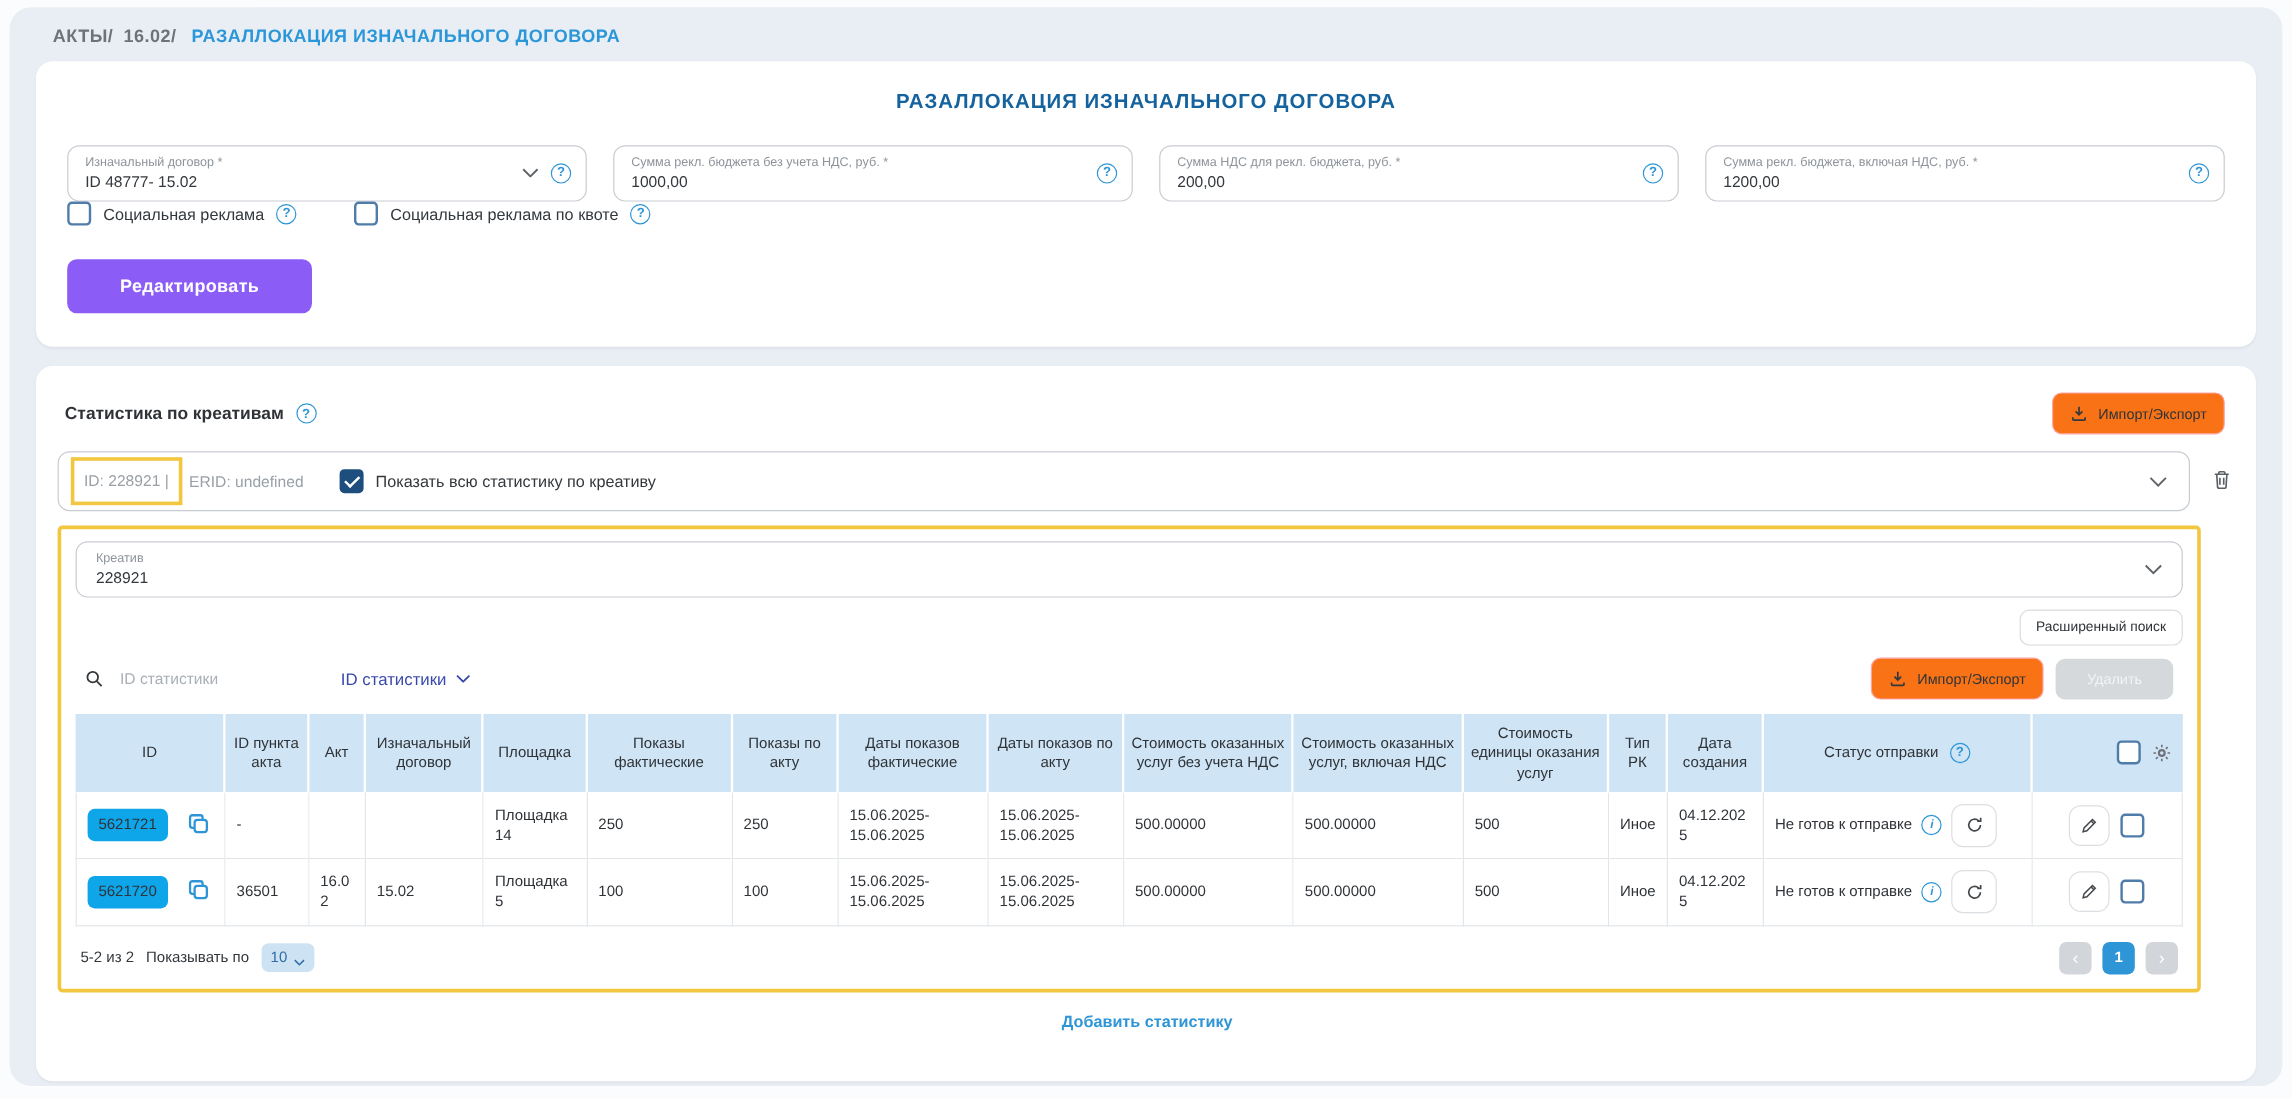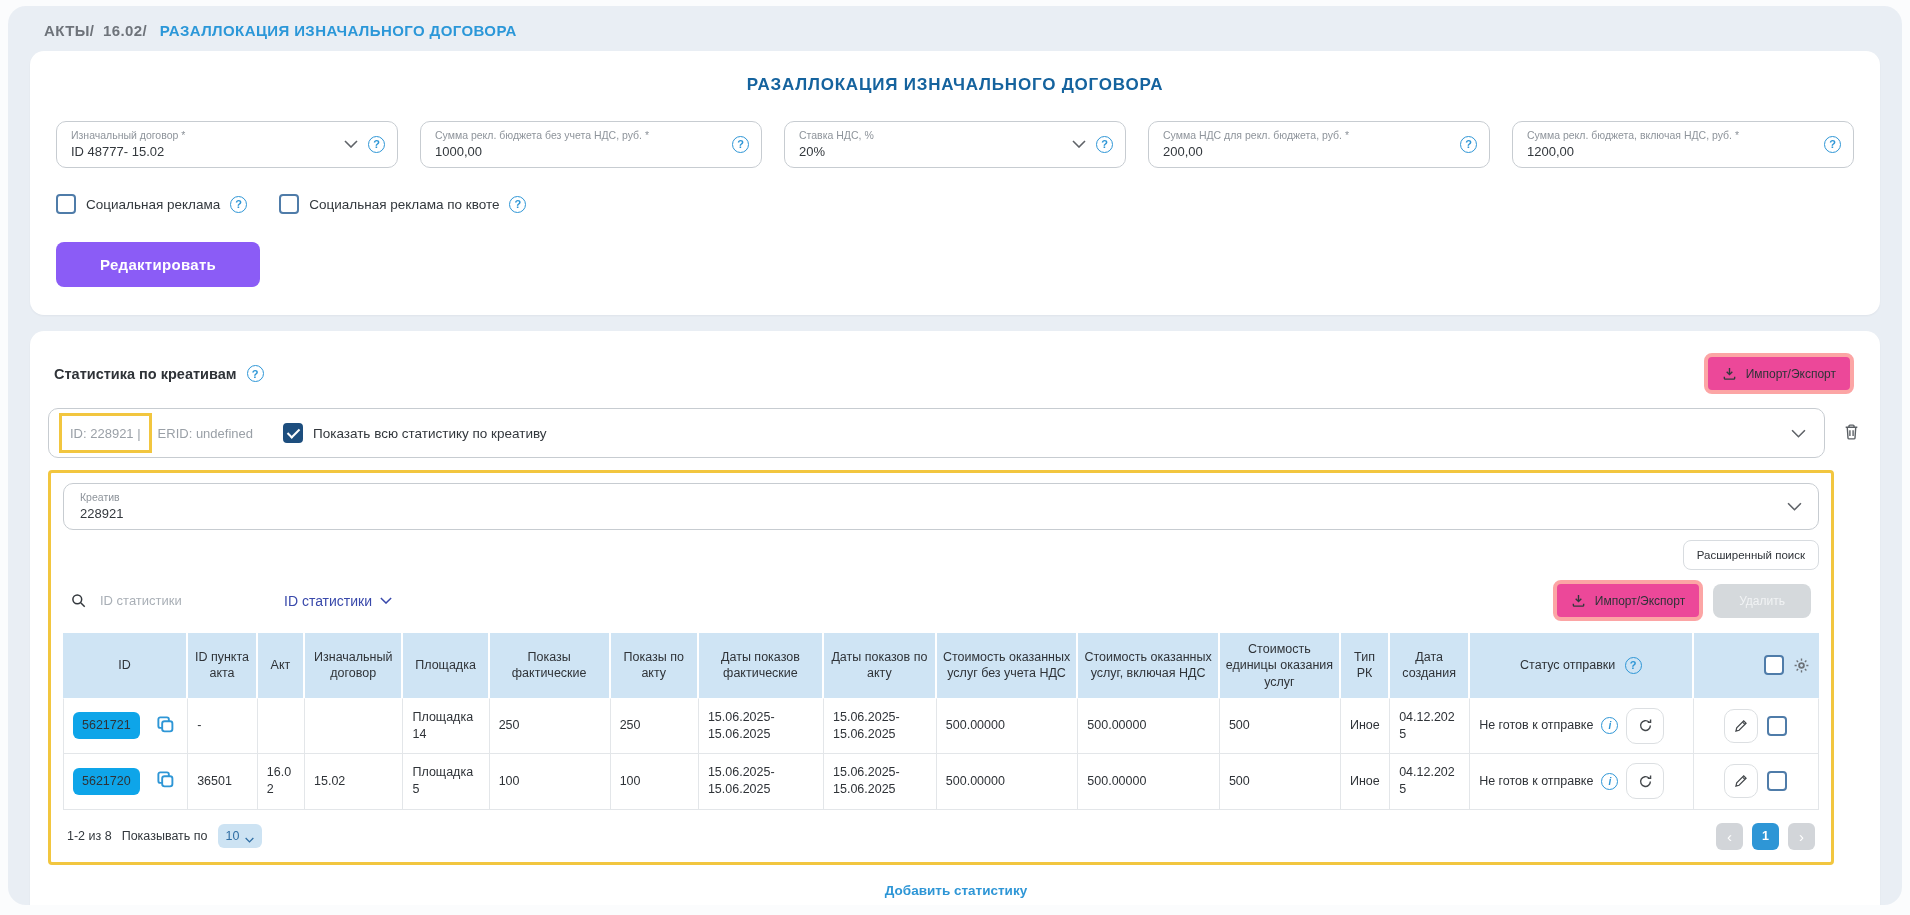--- a/index.html
+++ b/index.html
@@ -29,33 +29,33 @@
   .field-texts { flex:1; min-width:0; }
   .field-label { font-size:10.5px; color:#8e949b; white-space:nowrap; overflow:hidden; }
   .field-value { font-size:13px; color:#33383d; margin-top:3px; white-space:nowrap; overflow:hidden; }
   .field-icons { display:flex; align-items:center; gap:10px; margin-left:8px; flex:none; }
 
   .q-icon { width:17px; height:17px; border:1.5px solid #2e96d6; border-radius:50%; color:#2e96d6; font-size:11px; font-weight:700; display:inline-flex; align-items:center; justify-content:center; flex:none; }
   .q-icon::before { content:"?"; }
   .i-icon { width:17px; height:17px; border:1.5px solid #2e96d6; border-radius:50%; color:#2e96d6; font-size:10px; font-weight:700; font-style:italic; display:inline-flex; align-items:center; justify-content:center; flex:none; }
   .i-icon::before { content:"i"; }
 
-  .checks-row { display:flex; gap:32px; margin-top:26px; align-items:center; }
+  .checks-row { display:flex; gap:48px; align-items:center; }
   .check-item { display:flex; align-items:center; gap:10px; }
   .checkbox { width:20px; height:20px; border:2px solid #4f7ca9; border-radius:4px; background:#fff; flex:none; display:inline-block; position:relative; cursor:pointer; }
   .checkbox.checked { background:#1d4e7e; border-color:#1d4e7e; }
   .checkbox.checked::after { content:""; position:absolute; left:5px; top:1px; width:5px; height:10px; border:solid #fff; border-width:0 2px 2px 0; transform:rotate(45deg); }
   .check-label { font-size:13.5px; color:#33383d; }
 
   .btn-primary { margin-top:28px; background:#8b5cf6; color:#fff; border:none; border-radius:8px; padding:14px 44px; font-size:15px; font-weight:600; font-family:inherit; letter-spacing:.3px; cursor:pointer; }
 
   .card-stats { margin-top:16px; padding:16px 14px 8px 16px; height:596px; overflow:hidden; position:relative; }
   .stats-header { display:flex; align-items:center; padding:6px 12px 12px 8px; }
   .stats-title { font-size:14.5px; font-weight:700; color:#2f3338; margin-right:10px; }
-  .btn-outline { display:inline-flex; align-items:center; gap:9px; background:#ec4899; border:4px solid #fca5a5; border-radius:8px; padding:9px 14px; font-size:12px; color:#2f3338; font-family:inherit; cursor:pointer; }
+  .btn-outline { display:inline-flex; align-items:center; gap:9px; background:#f97316; border:1px solid #fca5a5; border-radius:8px; padding:9px 14px; font-size:12px; color:#2f3338; font-family:inherit; cursor:pointer; }
   .ml-auto { margin-left:auto; }
 
   .accordion-line { display:flex; gap:14px; margin:2px 2px 0 2px; }
   .accordion-row { flex:1; display:flex; align-items:center; border:1px solid #c7ccd1; border-radius:10px; background:#fff; height:50px; padding:0 18px 0 10px; cursor:pointer; }
   .hl-yellow { border:3px solid #f2c63f; padding:8px 8px; margin-right:6px; display:inline-block; }
   .muted { color:#9aa0a7; font-size:13px; }
   .accordion-row .check-item { margin-left:30px; }
   .chev-svg { flex:none; }
   .trash-btn { background:none; border:none; padding:4px; cursor:pointer; }
 
@@ -132,32 +132,20 @@
       <div class="field">
         <div class="field-texts">
           <div class="field-label">Сумма рекл. бюджета без учета НДС, руб. *</div>
           <div class="field-value">1000,00</div>
         </div>
         <div class="field-icons">
           <span class="q-icon"></span>
         </div>
       </div>
 
-      <div class="field">
-        <div class="field-texts">
-          <div class="field-label">Ставка НДС, %</div>
-          <div class="field-value">20%</div>
-        </div>
-        <div class="field-icons">
-          <svg class="chev-svg" width="14" height="8" viewBox="0 0 14 8">
-              <path d="M1 1l6 6 6-6" fill="none" stroke="#5f6368" stroke-width="1.6"></path>
-            </svg>
-          <span class="q-icon"></span>
-        </div>
-      </div>
 
       <div class="field">
         <div class="field-texts">
           <div class="field-label">Сумма НДС для рекл. бюджета, руб. *</div>
           <div class="field-value">200,00</div>
         </div>
         <div class="field-icons">
           <span class="q-icon"></span>
         </div>
       </div>
@@ -412,21 +400,21 @@
                     </svg>
                 </button>
                 <span class="checkbox"></span>
               </div>
             </td>
           </tr>
         </tbody>
       </table>
 
       <div class="pagination">
-        <span>1-2 из 8</span>
+        <span>5-2 из 2</span>
         <span class="pg-label">Показывать по</span>
         <span class="per-page-pill">
           <span>10</span>
           <svg width="9" height="6" viewBox="0 0 14 8">
               <path d="M1 1l6 6 6-6" fill="none" stroke="#2f6da3" stroke-width="2"></path>
             </svg>
         </span>
         <div class="page-btns">
           <button class="page-btn prev"></button>
           <button class="page-btn active">1</button>

